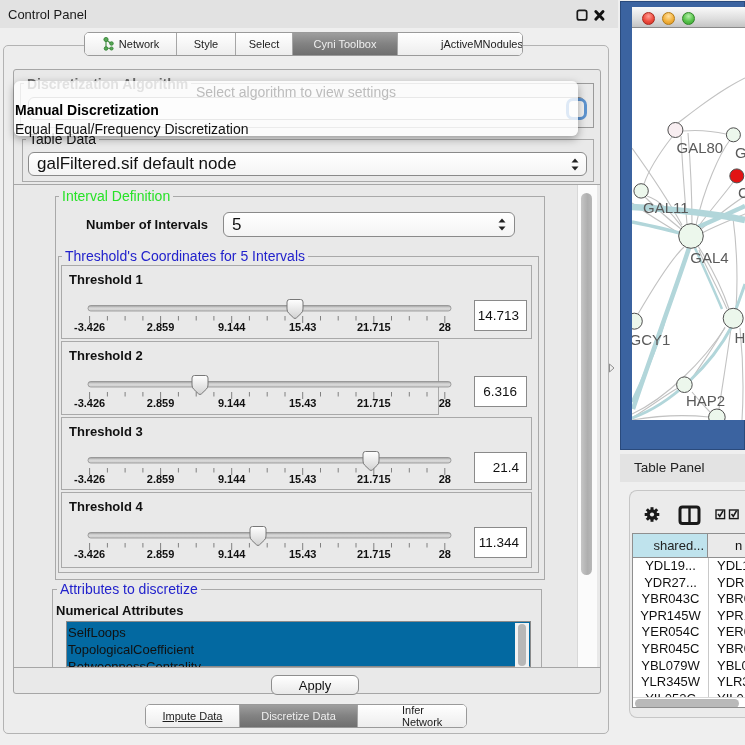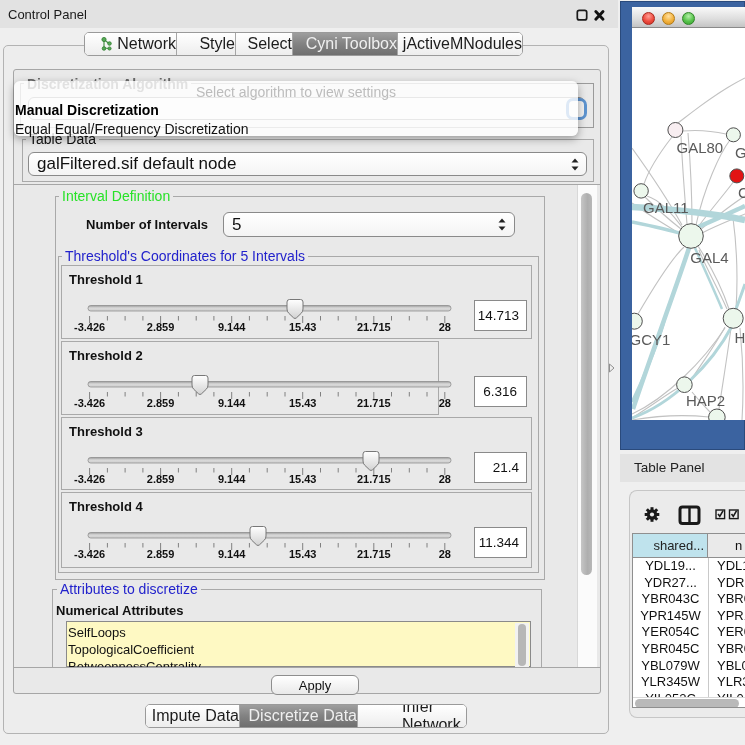--- a/index.html
+++ b/index.html
@@ -5,21 +5,21 @@
   html,body{margin:0;padding:0;}
   body{width:745px;height:745px;overflow:hidden;background:#efefef;
        font-family:"Liberation Sans", sans-serif; position:relative;}
   .abs{position:absolute;}
   .grp{position:absolute;border:1px solid #a9a9a9;}
   .gtitle{position:absolute;background:#e9e9e9;padding:0 3px;font-size:14px;line-height:13px;white-space:nowrap;}
   .combo{position:absolute;background:linear-gradient(#ffffff,#f4f4f4);border:1px solid #8a8a8a;border-radius:6px;
          font-size:17px;color:#111;}
   .combo .ctext{position:absolute;left:8px;top:0;bottom:0;display:flex;align-items:center;}
   .seg{position:absolute;display:flex;border:1px solid #9a9a9a;border-radius:5px;overflow:hidden;background:#fff;}
-  .seg .s{display:flex;align-items:center;justify-content:flex-end;font-size:16px;color:#1c1c1c;
+  .seg .s{display:flex;align-items:center;justify-content:center;font-size:11px;color:#1c1c1c;
           background:linear-gradient(#ffffff,#ededed);border-right:1px solid #a6a6a6;box-sizing:border-box;}
   .seg .s:last-child{border-right:none;padding-left:44px;}
   .seg .sel{background:linear-gradient(#9e9e9e,#828282 50%,#6f6f6f);color:#efefef;}
   .bold{font-weight:bold;}
   .lbl{position:absolute;font-size:13px;line-height:13px;color:#111;white-space:nowrap;}
   .fld{position:absolute;background:#fff;border:1px solid #8a8a8a;font-size:13.5px;color:#111;
        text-align:right;box-sizing:border-box;}
 </style>
 </head>
 <body>
@@ -295,33 +295,33 @@
     </g>
     <path transform="translate(187.5,33)" d="M3 0.5 L14 0.5 Q16.5 0.5 16.5 3 L16.5 10 Q16.5 12.5 14.8 14.2 L10 18.8 Q8.5 20.2 7 18.8 L2.2 14.2 Q0.5 12.5 0.5 10 L0.5 3 Q0.5 0.5 3 0.5 Z" fill="url(#th4)" stroke="#777" stroke-width="1"></path>
   </svg>
   <div class="fld" style="left:412px;top:34px;width:53px;height:31px;line-height:29px;padding-right:7px;">11.344</div>
 </div>
 
 <div class="abs" style="left:14px;top:581px;width:562px;height:86px;overflow:hidden;">
   <div style="position:absolute;left:38px;top:8px;width:488px;height:120px;border:1px solid #a9a9a9;"></div>
   <div class="gtitle" style="left:43px;top:2px;color:#2222cc;">Attributes to discretize</div>
   <div class="lbl bold" style="left:42px;top:23px;">Numerical Attributes</div>
-  <div style="position:absolute;left:52px;top:40px;width:465px;height:46px;background:#fef9c3;border:1px solid #8a8a8a;box-sizing:border-box;">
+  <div style="position:absolute;left:52px;top:40px;width:465px;height:46px;background:#0369a1;border:1px solid #8a8a8a;box-sizing:border-box;">
     <div style="position:absolute;left:1px;top:2px;font-size:13px;line-height:17px;color:#111;">SelfLoops<br>TopologicalCoefficient<br>BetweennessCentrality</div>
     <div style="position:absolute;right:1px;top:1px;width:14px;height:44px;background:#f2f2f2;"></div>
     <div style="position:absolute;right:4px;top:2px;width:8.5px;height:42px;border-radius:4.5px;background:#b7b7b7;"></div>
   </div>
 </div>
 
 <div class="abs" style="left:271px;top:675px;width:88px;height:20px;border:1px solid #8e8e8e;border-radius:6px;
      background:linear-gradient(#ffffff,#e9e9e9);display:flex;align-items:center;justify-content:center;
      font-size:13px;color:#111;box-sizing:border-box;">Apply</div>
 
 <div class="seg" style="left:145px;top:704px;height:21.5px;">
-  <div class="s" style="width:94px;">Impute Data</div>
+  <div class="s" style="width:94px;text-decoration:underline;">Impute Data</div>
   <div class="s sel" style="width:118px;">Discretize Data</div>
   <div class="s" style="width:108px;">Infer Network</div>
 </div>
 
 <svg class="abs" style="left:608px;top:363px;" width="7" height="10" viewBox="0 0 7 10">
   <path d="M1.5 1 L6 5 L1.5 9 Z" fill="none" stroke="#8f8f8f" stroke-width="1"></path>
 </svg>
 
 <div class="abs" style="left:620px;top:1px;width:125px;height:449px;background:#3b63a0;border:1px solid #2a4a7c;box-sizing:border-box;"></div>
 <div class="abs" style="left:632px;top:7px;width:113px;height:21px;background:linear-gradient(#fafafa,#ddd 60%,#c4c4c4);border-bottom:1px solid #8a8a8a;box-sizing:border-box;"></div>

